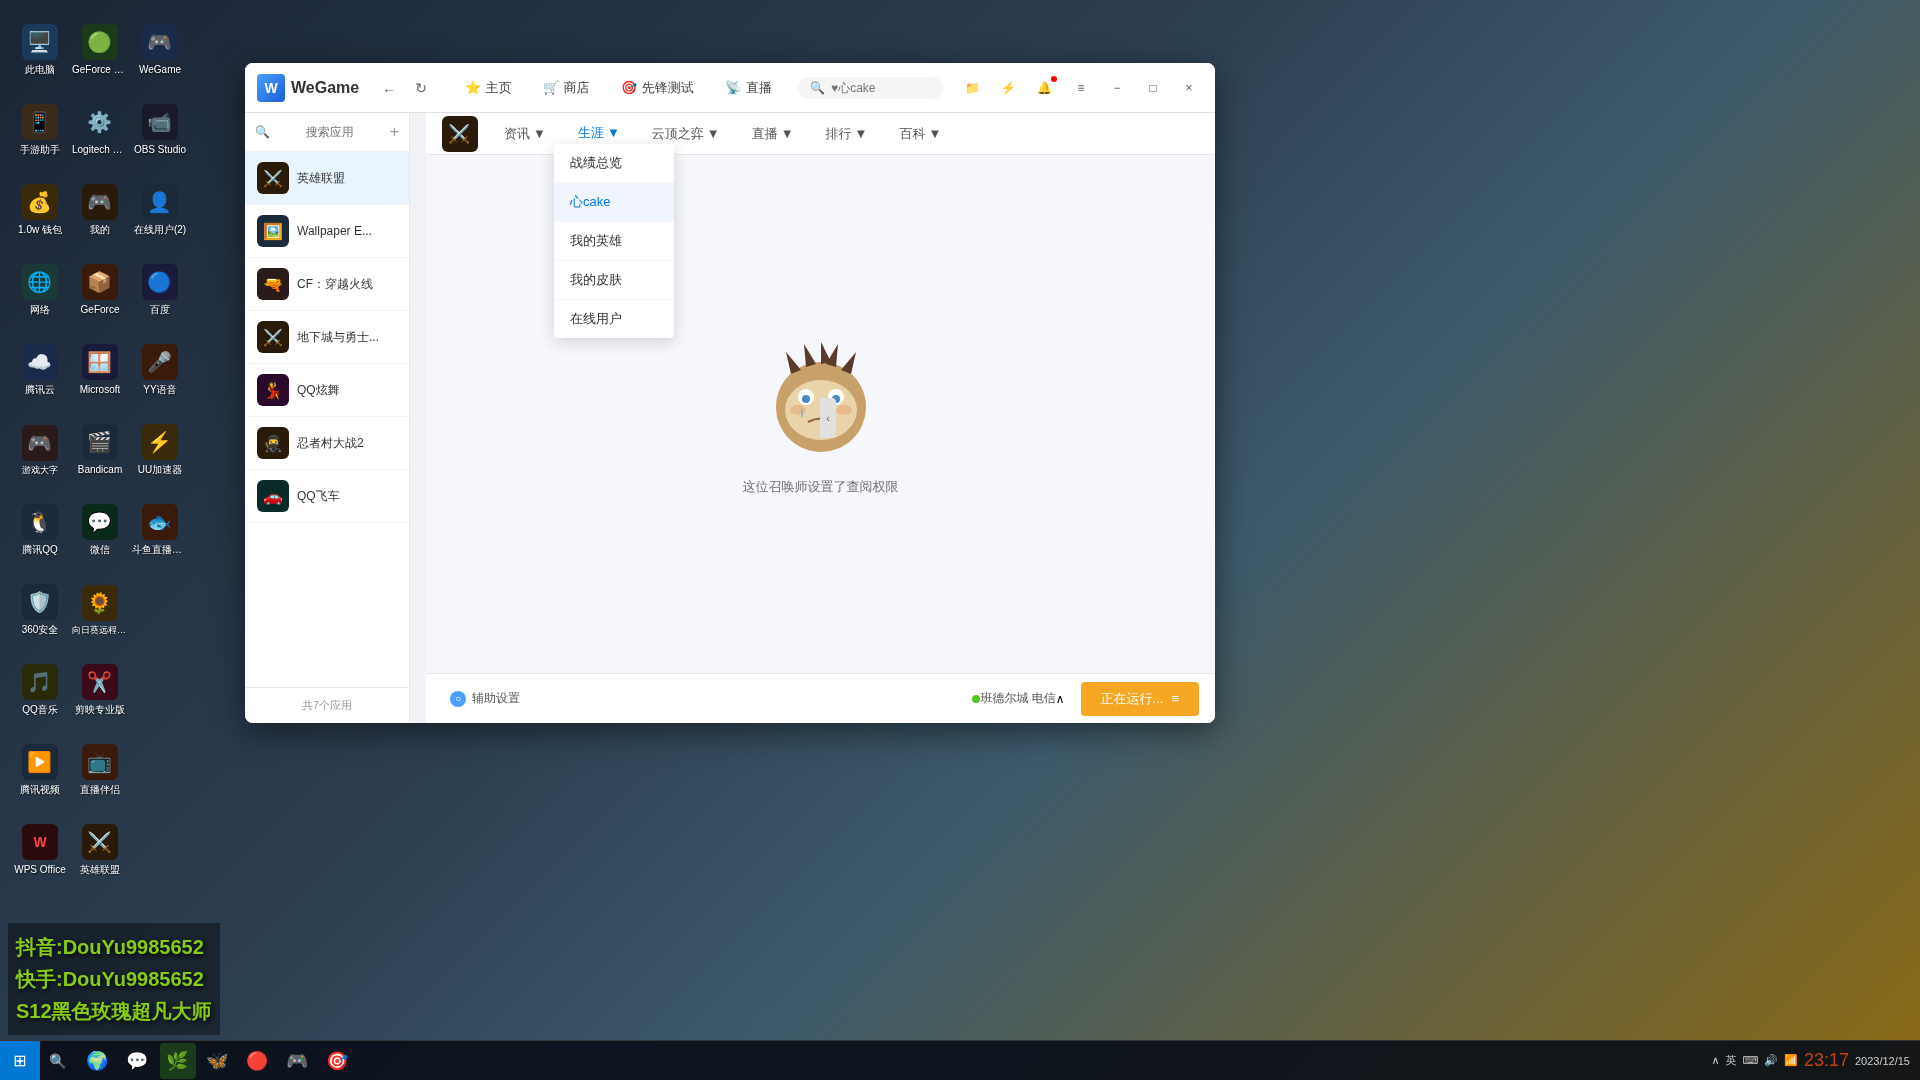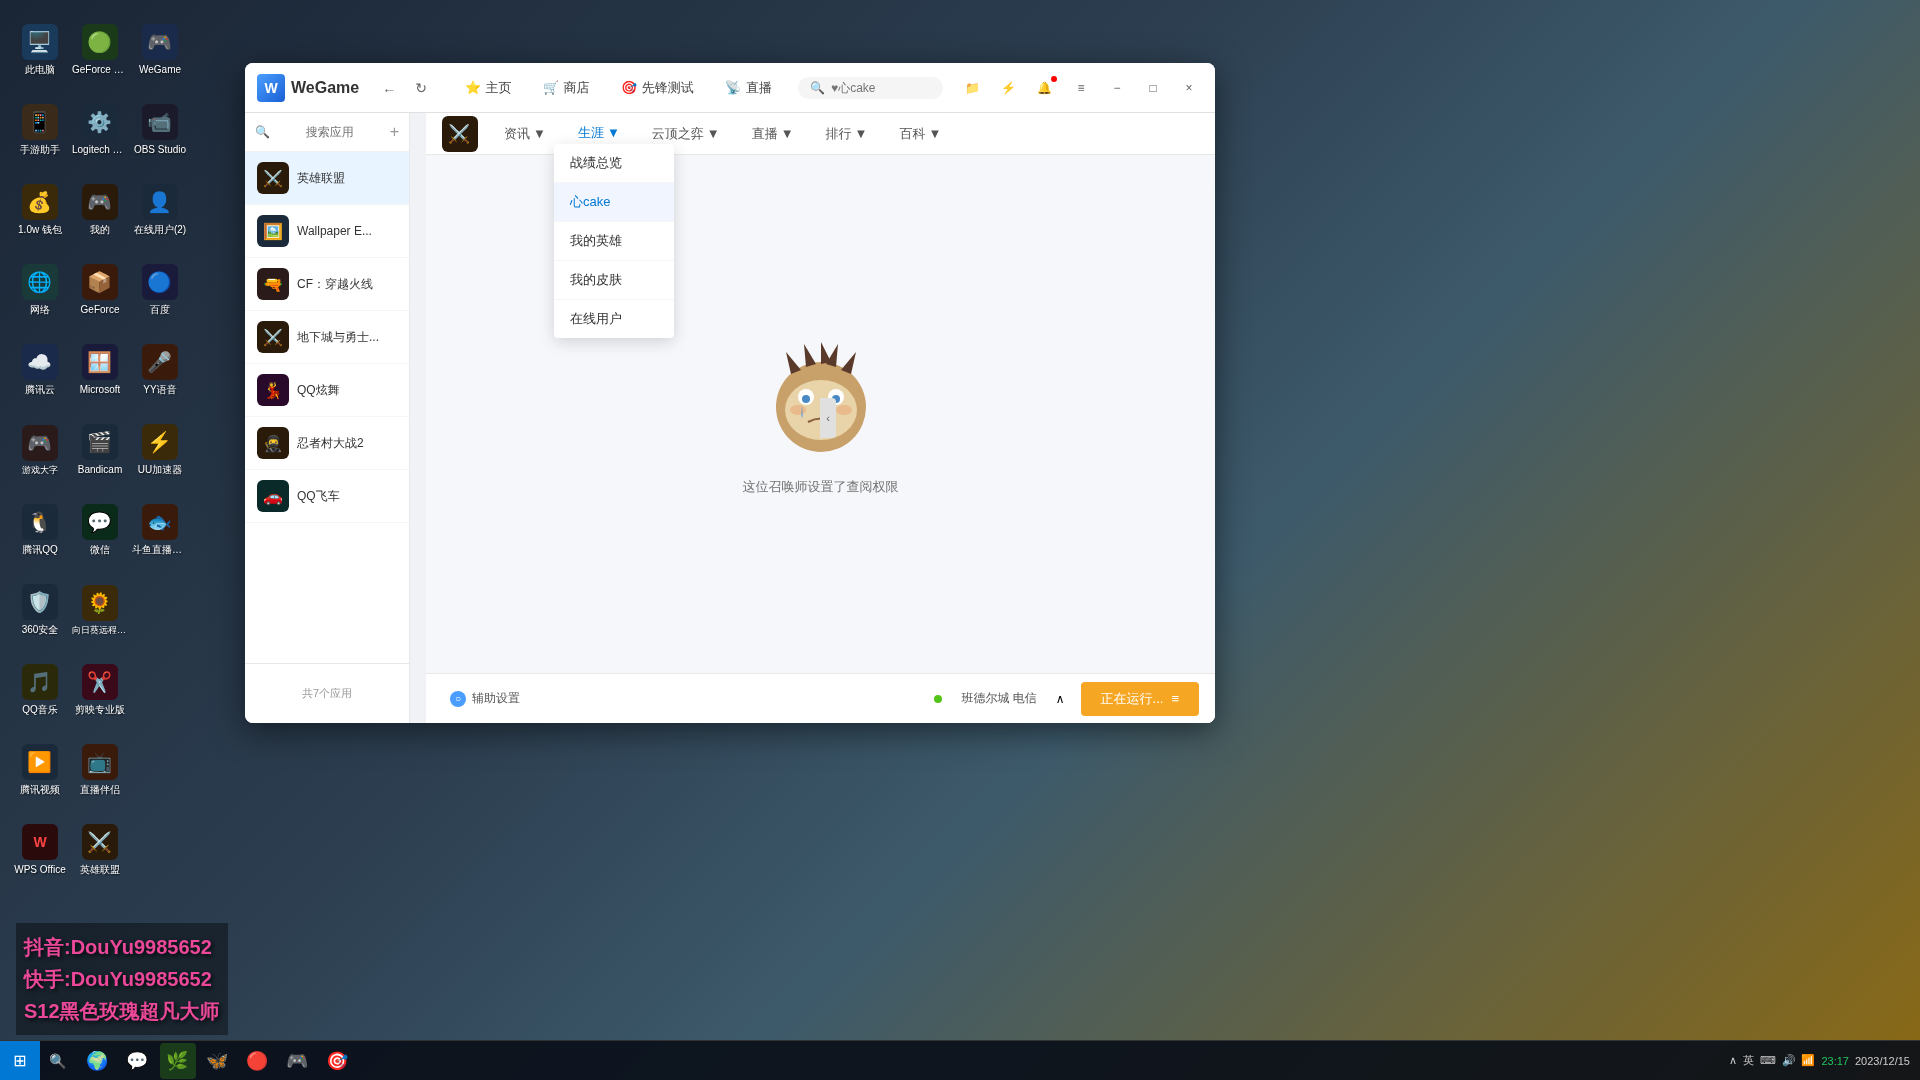--- a/index.html
+++ b/index.html
@@ -322,21 +322,21 @@
 
     .game-name {
       font-size: 12px;
       color: #333;
       overflow: hidden;
       text-overflow: ellipsis;
       white-space: nowrap;
     }
 
     .sidebar-footer {
-      padding: 22px;
+      padding: 10px;
       border-top: 1px solid #e8e8e8;
       font-size: 11px;
       color: #999;
       text-align: center;
     }
 
     
     .collapse-btn {
       position: absolute;
       left: 410px;
@@ -465,21 +465,21 @@
       color: #555;
       cursor: pointer;
       padding: 4px 8px;
       border-radius: 4px;
     }
 
     .status-info {
       margin-left: auto;
       display: flex;
       align-items: center;
-      gap: 19px;
+      gap: 0;
       font-size: 12px;
       color: #555;
     }
 
     .status-dot {
       width: 8px;
       height: 8px;
       background: #52c41a;
       border-radius: 50%;
     }
@@ -494,22 +494,22 @@
       display: flex;
       align-items: center;
       gap: 8px;
       border: none;
     }
 
     
     .overlay-text {
       position: absolute;
       bottom: 45px;
-      left: 16px;
-      color: #ec4899;
+      left: 8px;
+      color: #84cc16;
       font-size: 20px;
       font-weight: bold;
       text-shadow: 2px 2px 4px rgba(0,0,0,0.8);
       line-height: 1.6;
       padding: 8px;
       background: rgba(0,0,0,0.4);
     }
   </style>
 </head>
 <body>
@@ -858,16 +858,16 @@
     <div class="taskbar-icon">🎮</div>
     <div class="taskbar-icon">🎯</div>
   </div>
 
   <div class="taskbar-tray">
     <span style="cursor:pointer">∧</span>
     <span style="cursor:pointer">英</span>
     <span style="cursor:pointer">⌨</span>
     <span style="cursor:pointer">🔊</span>
     <span style="cursor:pointer">📶</span>
-    <span style="font-size:11px;color:#22c55e">23:17</span>
+    <span style="font-size:18px;color:#c2410c">23:17</span>
     <span style="font-size:11px;color:#ccc">2023/12/15</span>
   </div>
 </div>
 
 </body></html>

